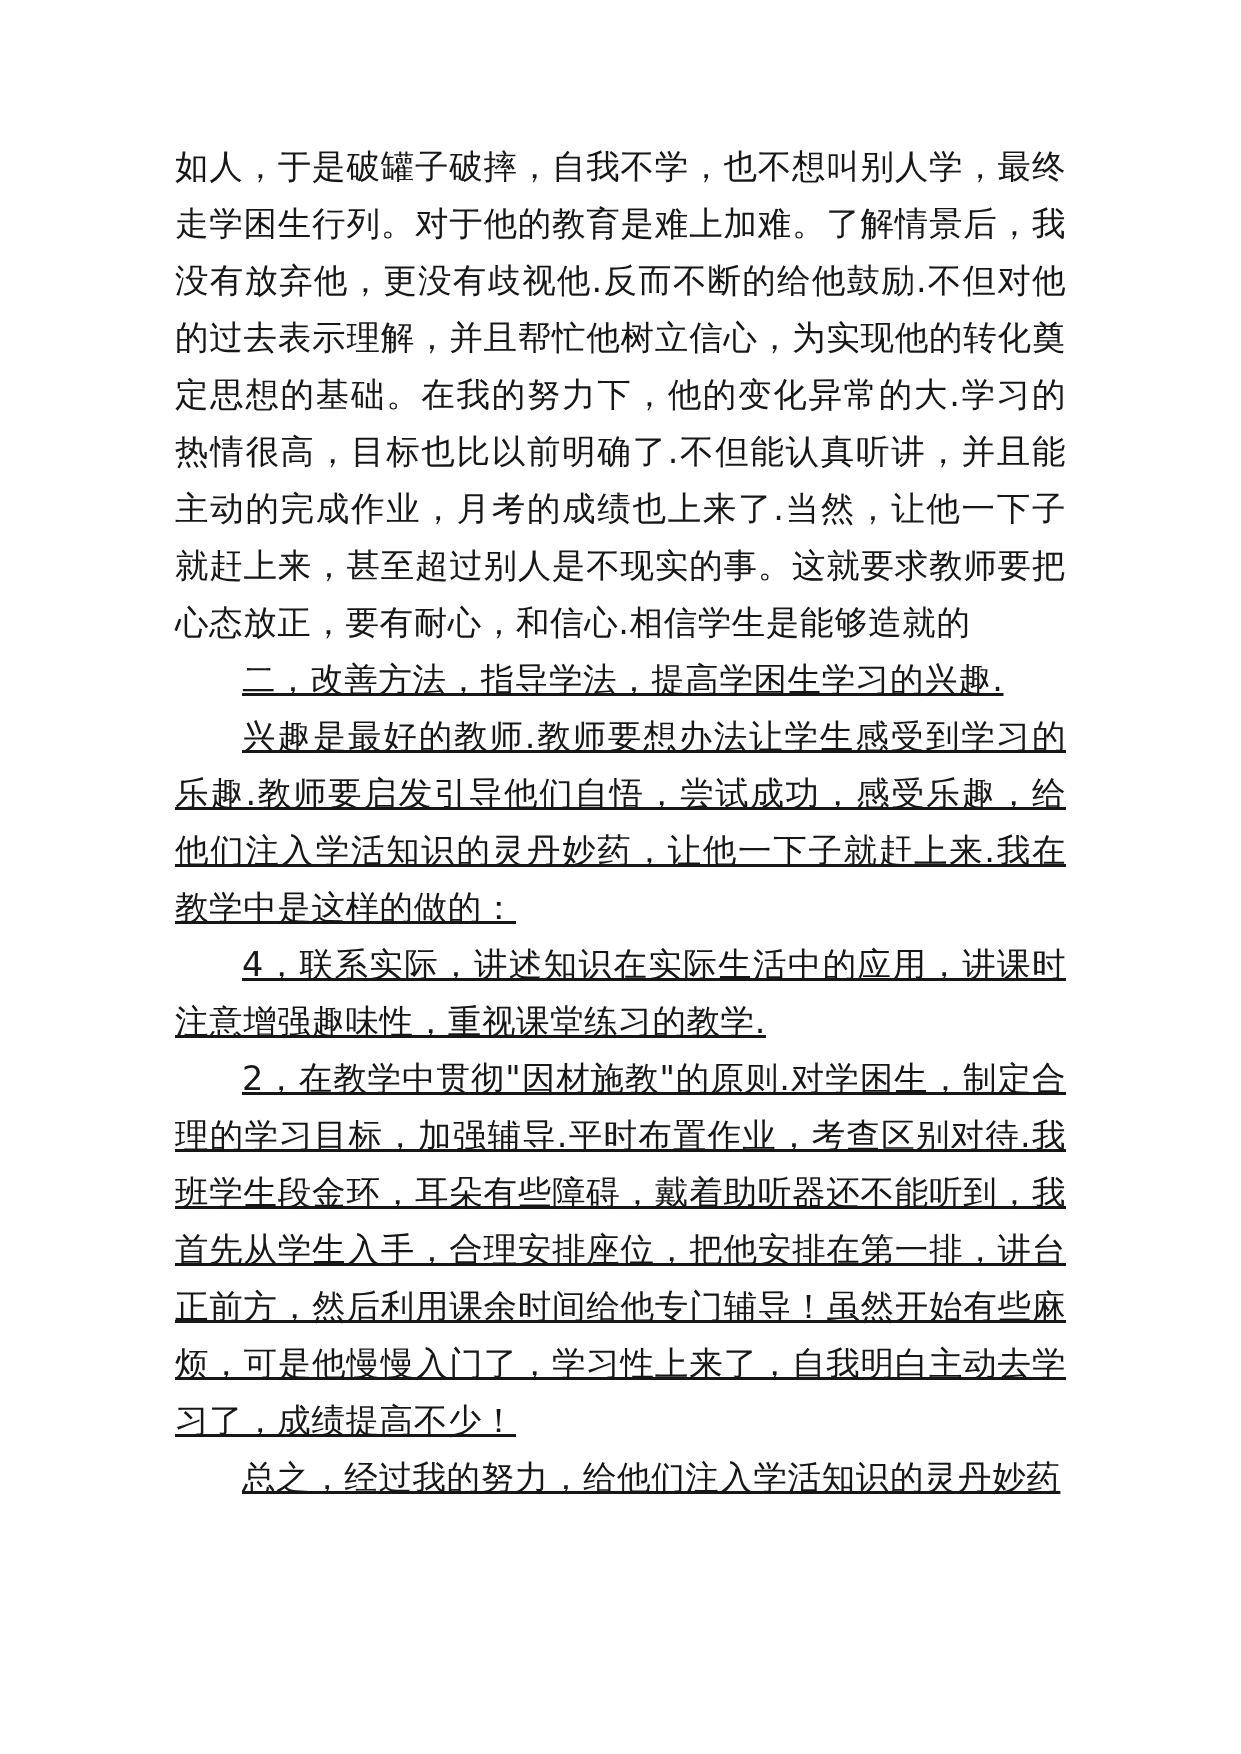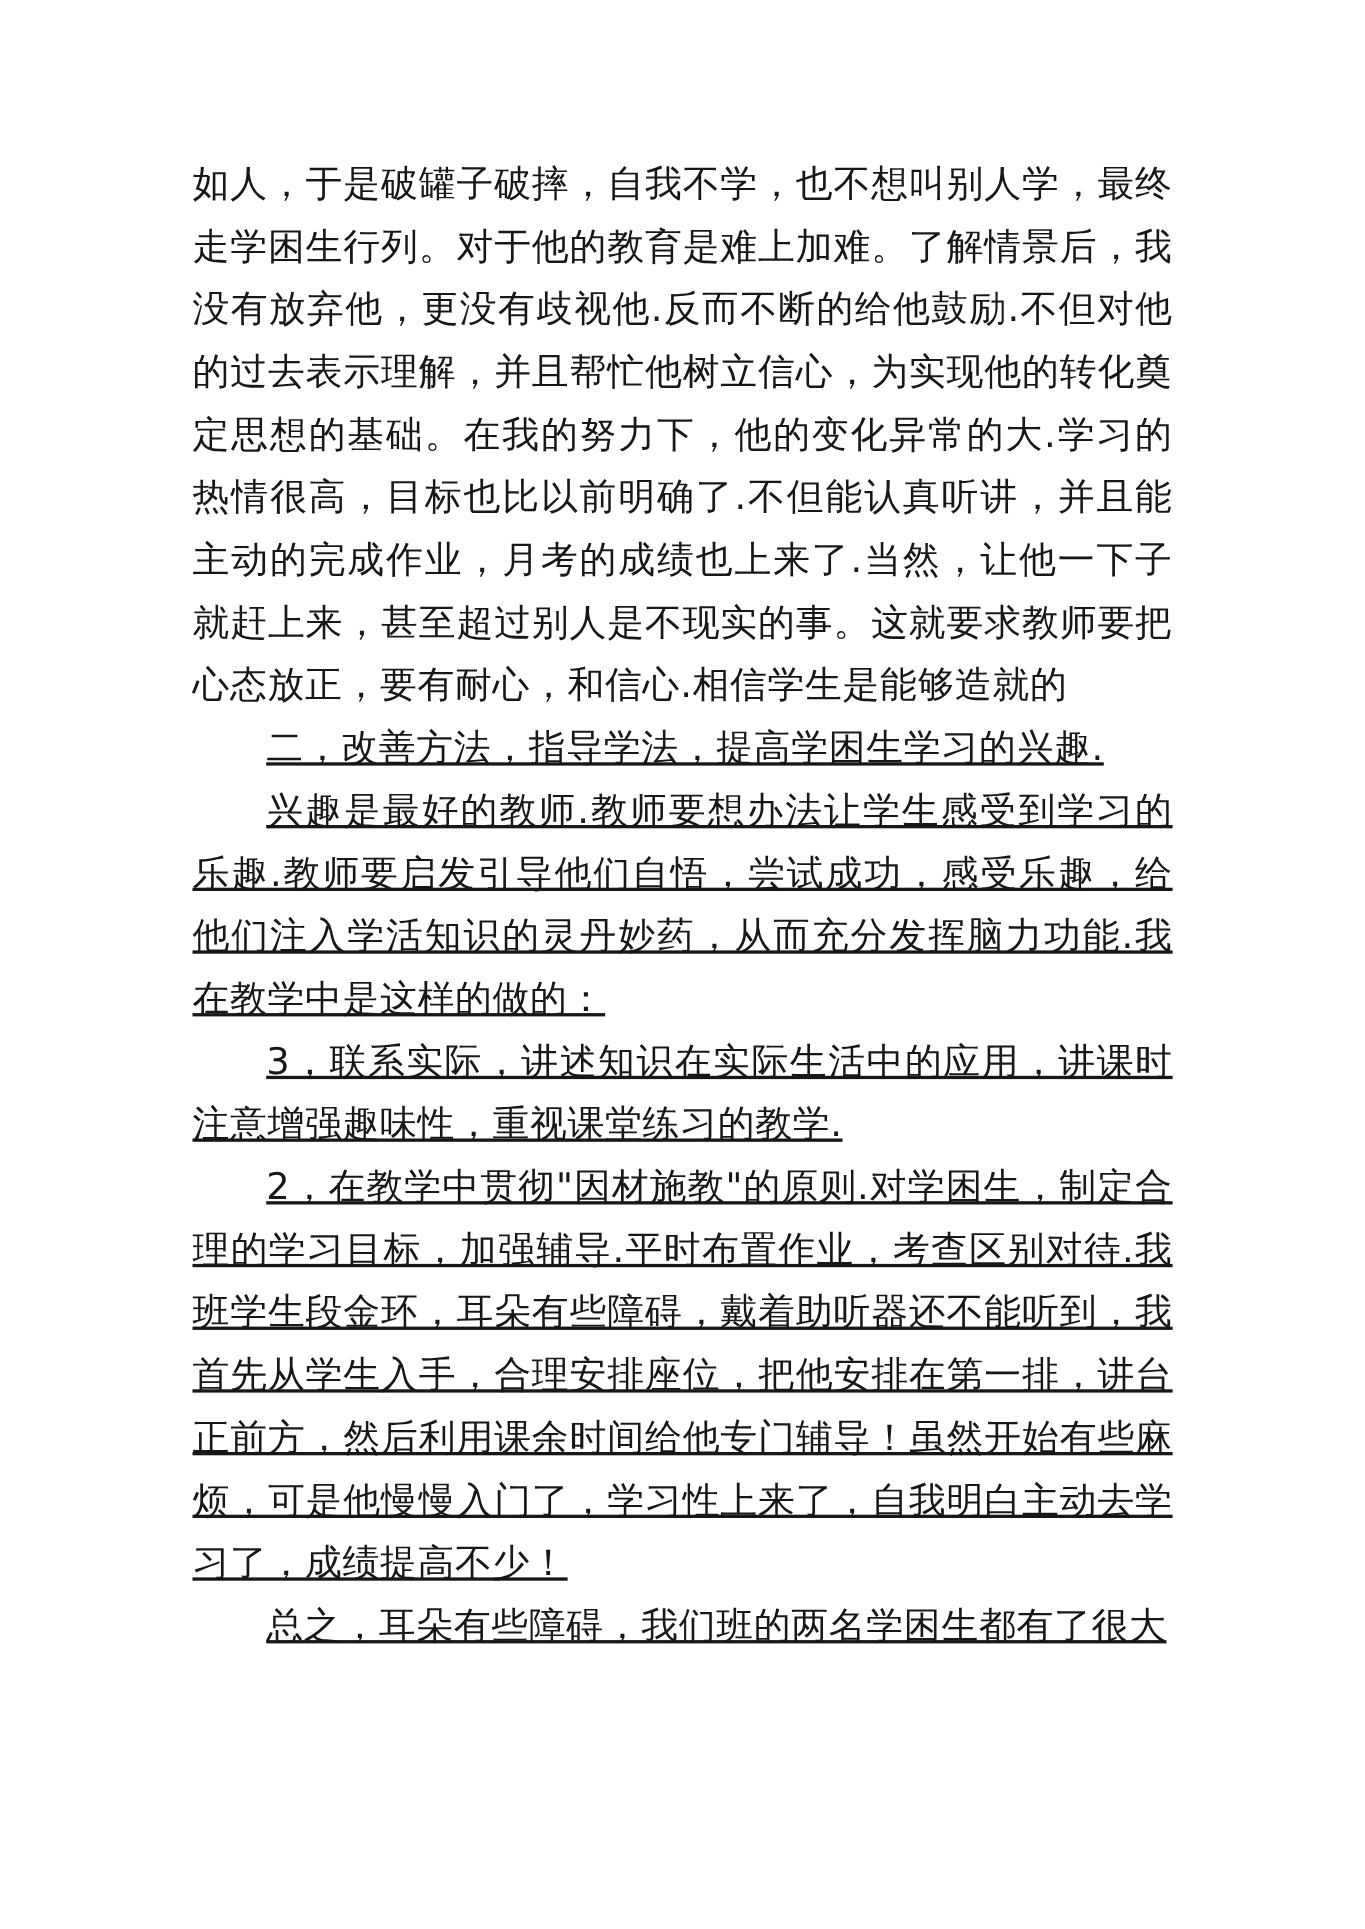--- a/index.html
+++ b/index.html
@@ -37,18 +37,18 @@
     text-decoration: underline;
   }
 </style>
 </head>
 <body>
 
 <div class="page">
   <div class="doc-body">
     <p class="para">如人，于是破罐子破摔，自我不学，也不想叫别人学，最终走学困生行列。对于他的教育是难上加难。了解情景后，我没有放弃他，更没有歧视他.反而不断的给他鼓励.不但对他的过去表示理解，并且帮忙他树立信心，为实现他的转化奠定思想的基础。在我的努力下，他的变化异常的大.学习的热情很高，目标也比以前明确了.不但能认真听讲，并且能主动的完成作业，月考的成绩也上来了.当然，让他一下子就赶上来，甚至超过别人是不现实的事。这就要求教师要把心态放正，要有耐心，和信心.相信学生是能够造就的</p>
     <p class="para indent">二，改善方法，指导学法，提高学困生学习的兴趣.</p>
-    <p class="para indent">兴趣是最好的教师.教师要想办法让学生感受到学习的乐趣.教师要启发引导他们自悟，尝试成功，感受乐趣，给他们注入学活知识的灵丹妙药，从而充分发挥脑力功能.我在教学中是这样的做的：</p>
-    <p class="para indent">3，联系实际，讲述知识在实际生活中的应用，讲课时注意增强趣味性，重视课堂练习的教学.</p>
+    <p class="para indent">兴趣是最好的教师.教师要想办法让学生感受到学习的乐趣.教师要启发引导他们自悟，尝试成功，感受乐趣，给他们注入学活知识的灵丹妙药，让他一下子就赶上来.我在教学中是这样的做的：</p>
+    <p class="para indent">4，联系实际，讲述知识在实际生活中的应用，讲课时注意增强趣味性，重视课堂练习的教学.</p>
     <p class="para indent">2，在教学中贯彻"因材施教"的原则.对学困生，制定合理的学习目标，加强辅导.平时布置作业，考查区别对待.我班学生段金环，耳朵有些障碍，戴着助听器还不能听到，我首先从学生入手，合理安排座位，把他安排在第一排，讲台正前方，然后利用课余时间给他专门辅导！虽然开始有些麻烦，可是他慢慢入门了，学习性上来了，自我明白主动去学习了，成绩提高不少！</p>
-    <p class="para indent">总之，耳朵有些障碍，我们班的两名学困生都有了很大</p>
+    <p class="para indent">总之，经过我的努力，给他们注入学活知识的灵丹妙药</p>
   </div>
 </div>
 
 </body></html>

